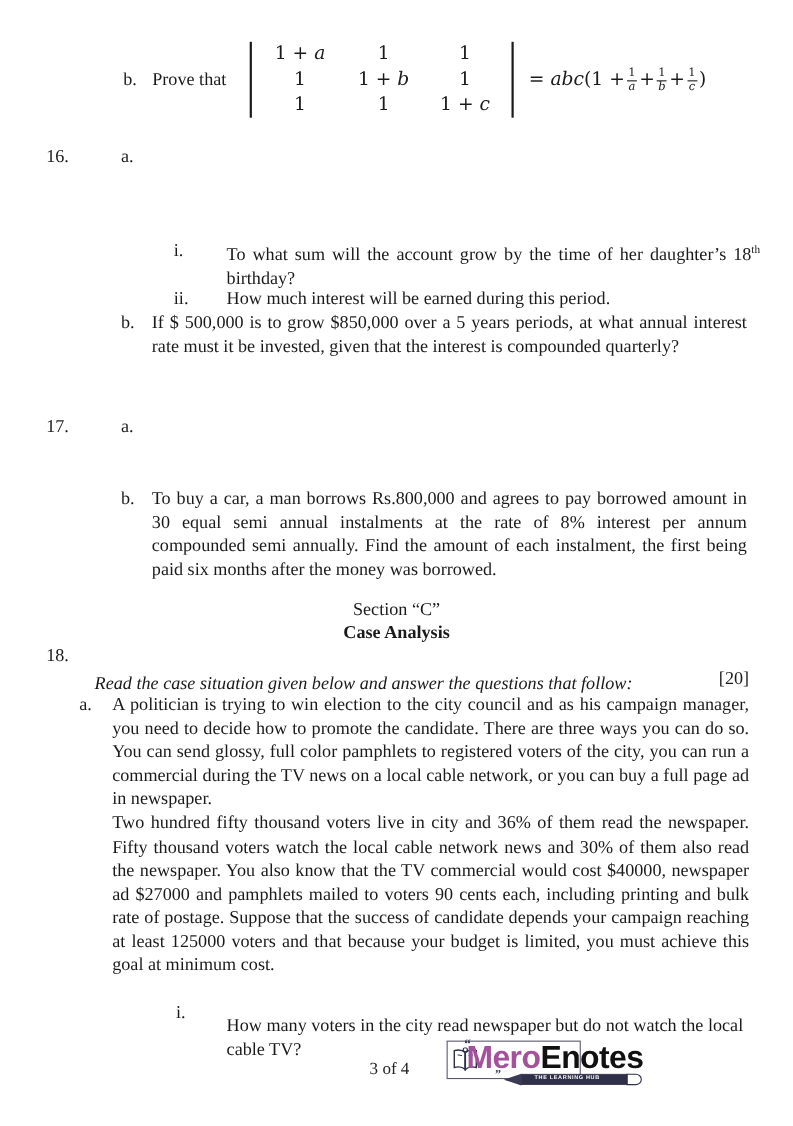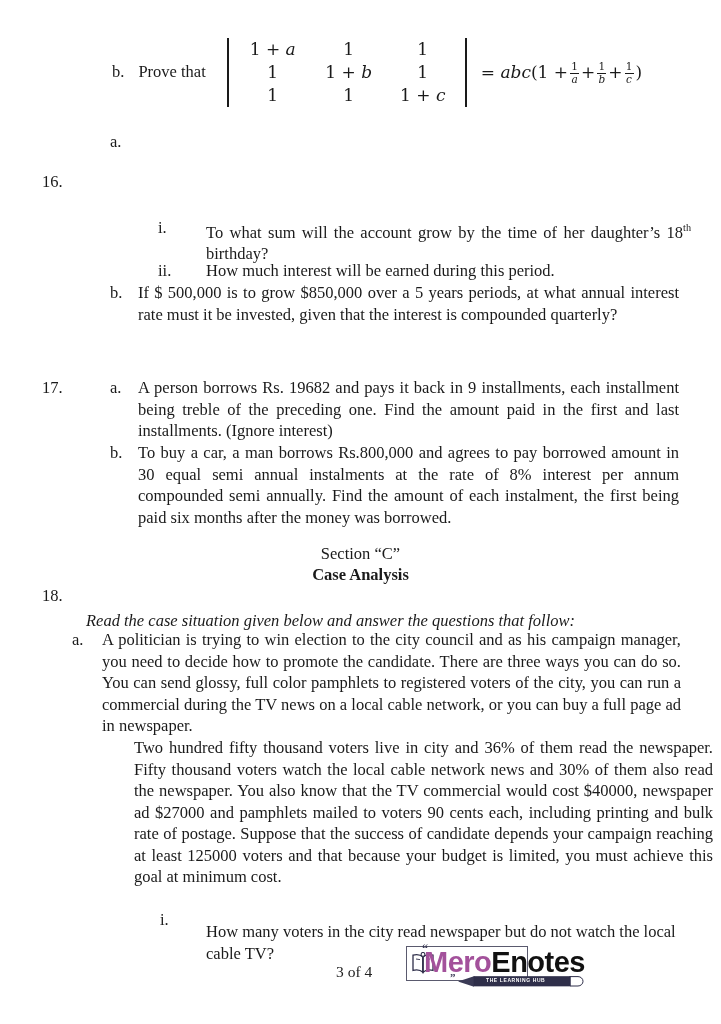--- a/index.html
+++ b/index.html
@@ -250,21 +250,21 @@
       <span>+</span>
       <span class="frac">
         <span class="nm">1</span>
         <span class="den">c</span>
       </span>
       <span>)</span>
     </div>
   </div>
 
   <div class="row" style="left:42px; top:131px;">
-    <span class="num" style="width:68px;margin-top:40px;">16.</span>
+    <span class="num" style="width:68px;">16.</span>
     <span class="lbl" style="width:28px;">a.</span>
   </div>
 
   <div class="row" style="left:158px; top:217px;">
     <span class="lbl" style="width:48px;">i.</span>
     <span class="body-txt" style="width:485px;">To what sum will the account grow by the time of her daughter’s 18<sup>th</sup> birthday?</span>
   </div>
 
   <div class="row" style="left:158px; top:260px;">
     <span class="lbl" style="width:48px;">ii.</span>
@@ -272,43 +272,43 @@
   </div>
 
   <div class="row" style="left:110px; top:282px;">
     <span class="lbl" style="width:28px;">b.</span>
     <span class="body-txt" style="width:541px;">If $ 500,000 is to grow $850,000 over a 5 years periods, at what annual interest rate must it be invested, given that the interest is compounded quarterly?</span>
   </div>
 
   <div class="row" style="left:42px; top:377px;">
     <span class="num" style="width:68px;">17.</span>
     <span class="lbl" style="width:28px;">a.</span>
-    <span class="body-txt" style="width:541px;">A person borrows Rs. 19682 and pays it back in 9 installments, each installment being treble of the preceding one. Find the amount paid in the first and last installments. (Ignore interest)</span>
   </div>
 
   <div class="row" style="left:110px; top:442px;">
     <span class="lbl" style="width:28px;">b.</span>
     <span class="body-txt" style="width:541px;">To buy a car, a man borrows Rs.800,000 and agrees to pay borrowed amount in 30 equal semi annual instalments at the rate of 8% interest per annum compounded semi annually. Find the amount of each instalment, the first being paid six months after the money was borrowed.</span>
   </div>
 
   <div class="center-head" style="top:543px;">Section “C”</div>
   <div class="center-head bold" style="top:564px;">Case Analysis</div>
 
   <div class="row" style="left:42px; top:585px;">
     <span class="num" style="width:44px;">18.</span>
     <span class="italic-line" style="position:static; width:630px; text-align:justify;margin-top:25px;">Read the case situation given below and answer the questions that follow:</span>
   </div>
 
+  <div class="marks" style="left:0; top:606px; width:681px; text-align:right;">[20]</div>
 
   <div class="row" style="left:72px; top:629px;">
     <span class="lbl" style="width:30px;">a.</span>
     <span class="body-txt" style="width:579px;">A politician is trying to win election to the city council and as his campaign manager, you need to decide how to promote the candidate. There are three ways you can do so. You can send glossy, full color pamphlets to registered voters of the city, you can run a commercial during the TV news on a local cable network, or you can buy a full page ad in newspaper.</span>
   </div>
 
-  <div class="row" style="left:102px; top:737px;margin-left:32px;">
+  <div class="row" style="left:102px; top:737px;">
     <span class="body-txt" style="width:579px;">Two hundred fifty thousand voters live in city and 36% of them read the newspaper. Fifty thousand voters watch the local cable network news and 30% of them also read the newspaper. You also know that the TV commercial would cost $40000, newspaper ad $27000 and pamphlets mailed to voters 90 cents each, including printing and bulk rate of postage. Suppose that the success of candidate depends your campaign reaching at least 125000 voters and that because your budget is limited, you must achieve this goal at minimum cost.</span>
   </div>
 
   <div class="row" style="left:160px; top:909px;">
     <span class="lbl" style="width:46px;">i.</span>
     <span class="body-txt" style="width:475px; text-align:left;margin-top:12px;">How many voters in the city read newspaper but do not watch the local cable TV?</span>
   </div>
 
   <div class="pagenum" style="left:336px; top:963px;">3 of 4</div>
 

